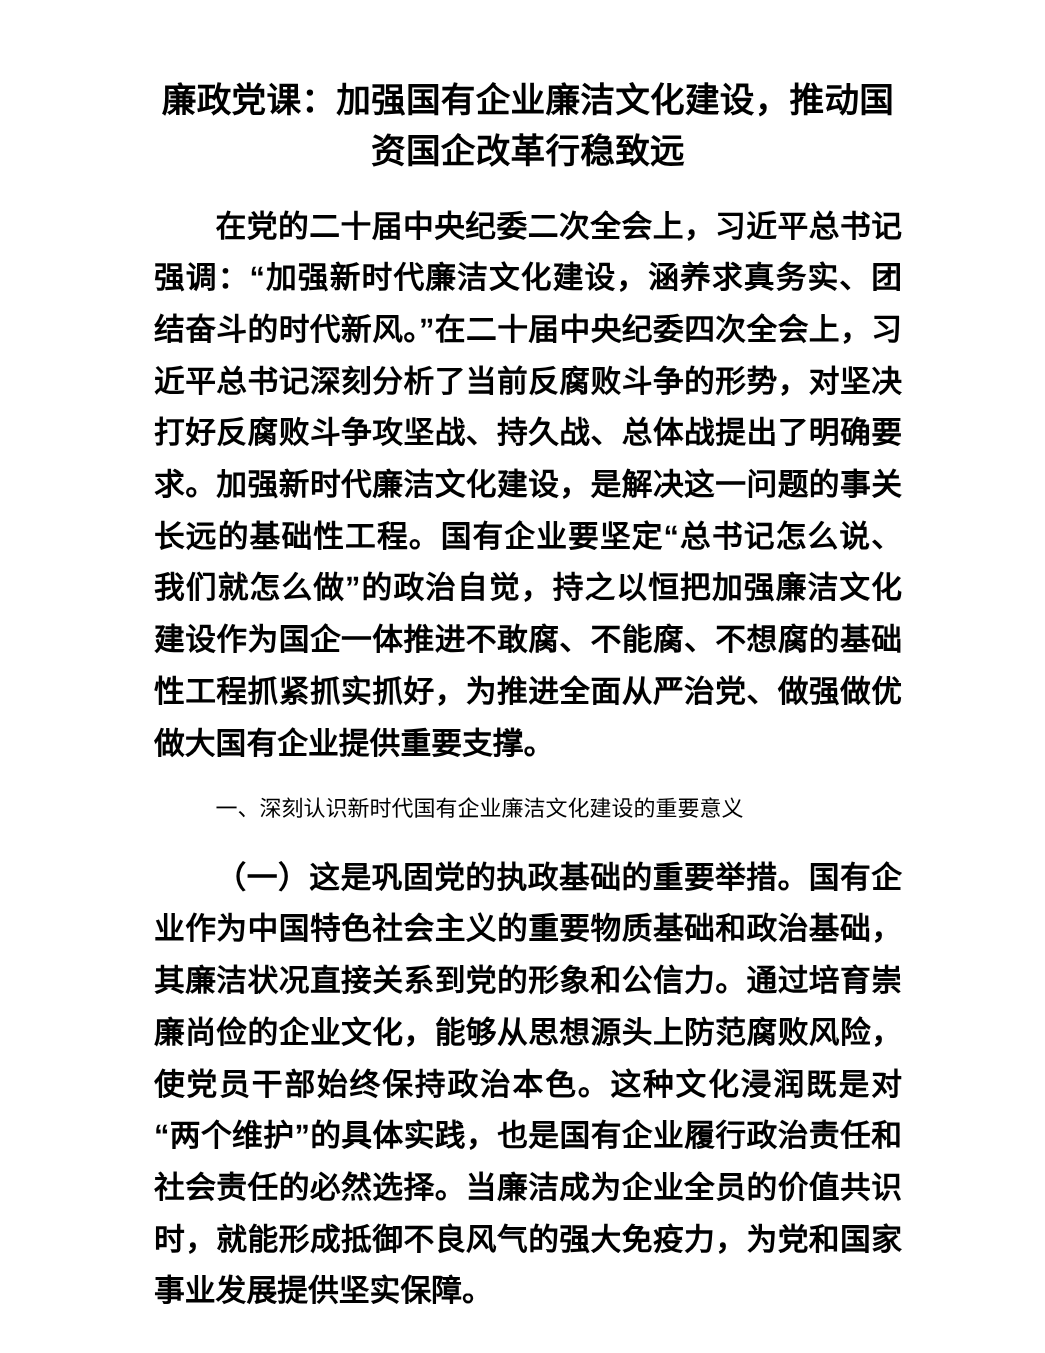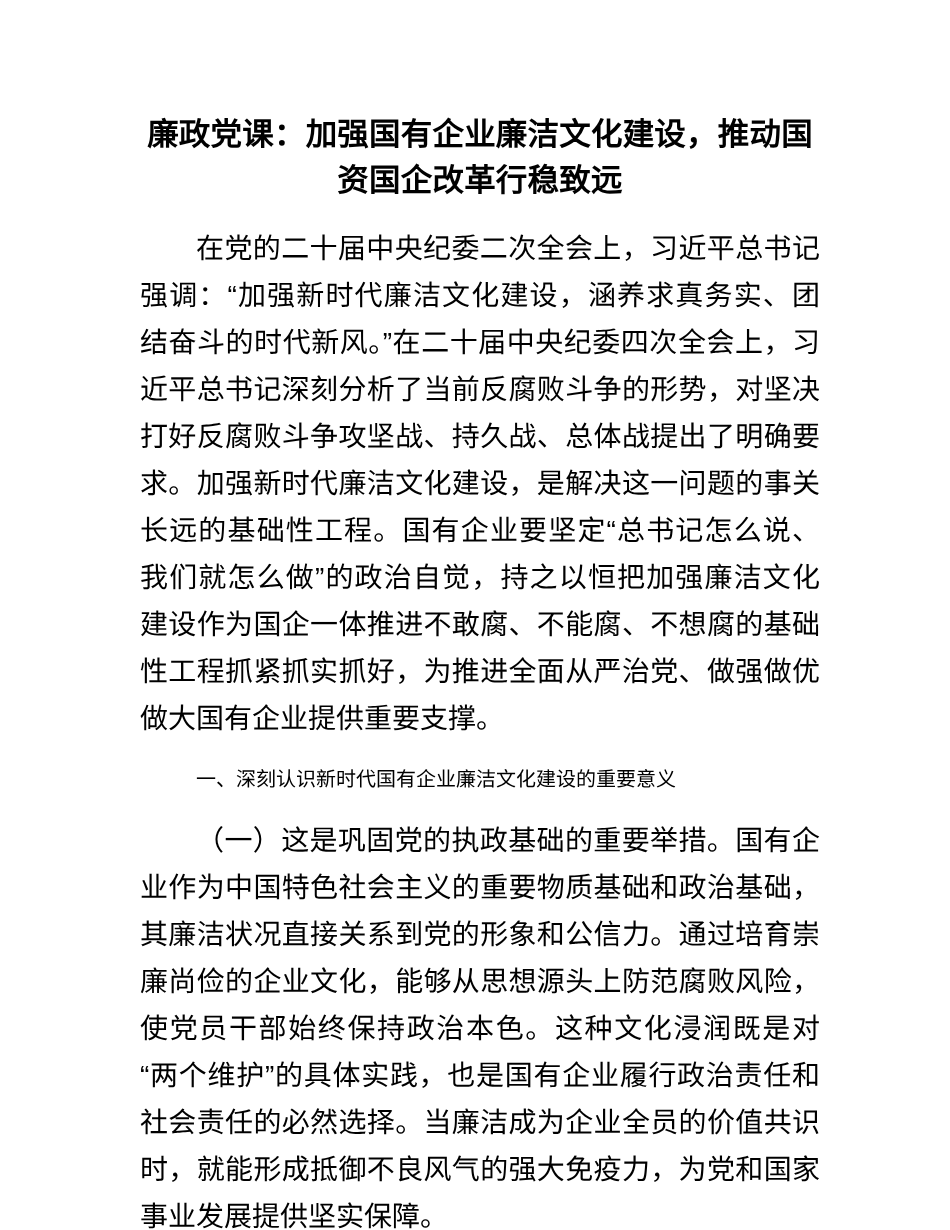--- a/index.html
+++ b/index.html
@@ -28,21 +28,21 @@
   }
 
   .doc-title {
     font-family: "Liberation Sans", "DejaVu Sans", sans-serif;
     font-weight: 700;
     font-size: 31.5px;
     line-height: 46px;
     color: #000000;
     text-align: center;
     margin: 0;
-    padding-top: 111px;
+    padding-top: 68px;
     letter-spacing: 0.2px;
     white-space: normal;
     word-break: break-all;
   }
 
   .para {
     font-family: "Liberation Sans", "DejaVu Sans", sans-serif;
     font-weight: 400;
     font-size: 28px;
     line-height: 47px;
@@ -50,20 +50,21 @@
     margin: 0;
     text-align: justify;
     text-align-last: left;
     text-justify: inter-character;
     word-break: break-all;
     letter-spacing: 0px;
   }
 
   .para-indent {
     text-indent: 56px;
+    font-weight: bold;
   }
 
   .gap-after-title { height: 22px; }
   .gap-section     { height: 14px; }
 
   .section-heading {
     font-family: "Liberation Sans", "DejaVu Sans", sans-serif;
     font-weight: 400;
     font-size: 20px;
     line-height: 47px;

